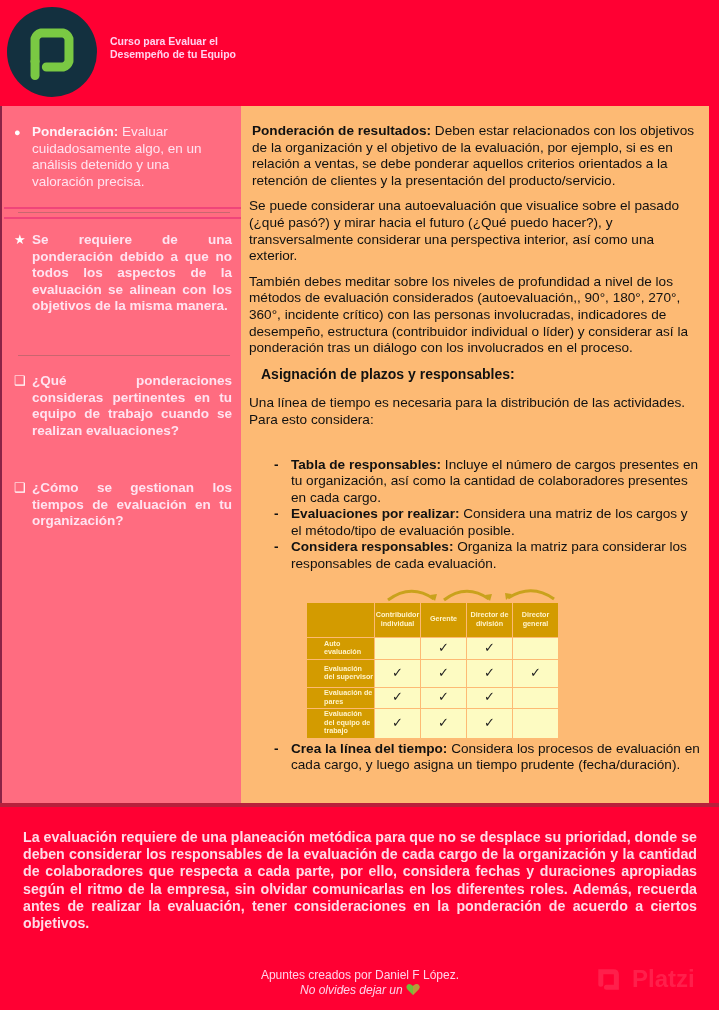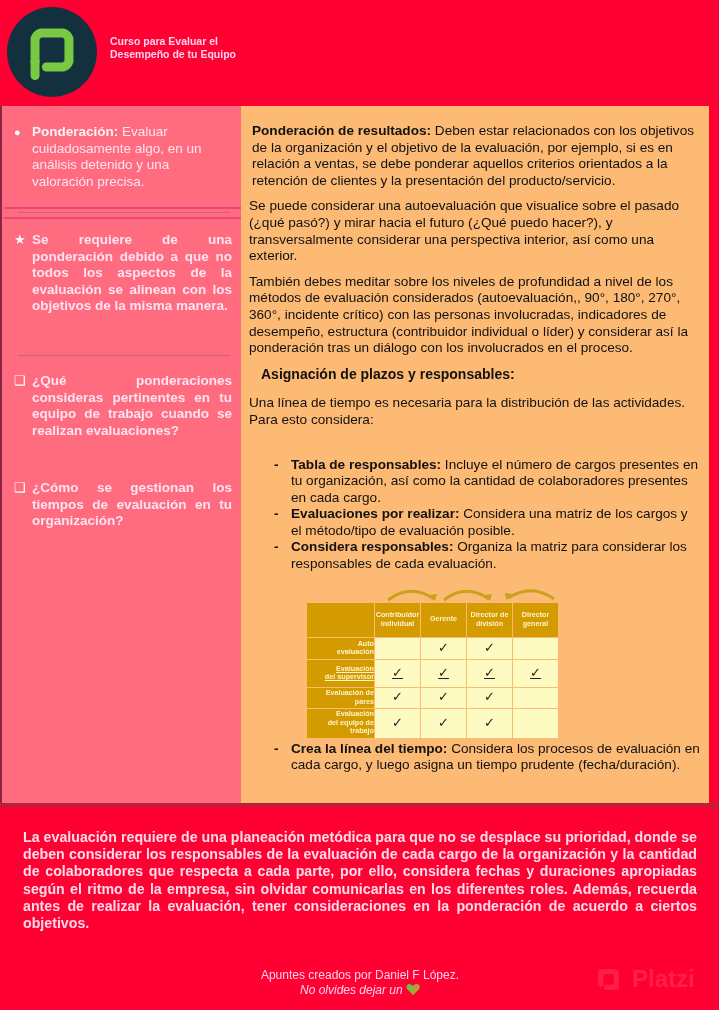--- a/index.html
+++ b/index.html
@@ -64,27 +64,27 @@
   .matrix-wrap { position: relative; width: 260px; height: 150px; margin: 12px 0 6px 57px; }
   .matrix-wrap svg.arrows { position: absolute; left: 0; top: 0; }
   table.matrix {
     position: absolute; left: 0; top: 17px; border-collapse: separate; border-spacing: 1px;
     font-size: 7.2px; line-height: 8.5px;
   }
   table.matrix th {
     background: #d39b00; color: #fff3c8; font-weight: bold; height: 34px; text-align: center;
   }
   table.matrix td.rowh {
-    background: #d39b00; color: #fff3c8; font-weight: bold; text-align: right; width: 67px; padding-left: 17px;
+    background: #d39b00; color: #fff3c8; font-weight: bold; text-align: left; width: 67px; padding-left: 17px;
   }
   table.matrix td.cell {
     background: #fdfbc2; text-align: center; font-size: 13px; color: #222; width: 45px;
   }
   table.matrix tr.r1 td { height: 21px; }
-  table.matrix tr.r2 td { height: 27px; text-decoration: underline; }
+  table.matrix tr.r2 td { height: 27px; }
   table.matrix tr.r3 td { height: 20px; }
   table.matrix tr.r4 td { height: 29px; }
 
   .bottom-strip { position: absolute; left: 0; top: 803px; width: 719px; height: 4px; background: #b8203c; }
   .summary {
     position: absolute; left: 23px; top: 829px; width: 674px;
     color: #ffdbe8; font-weight: bold; font-size: 14.2px; line-height: 17.2px;
     text-align: justify; text-align-last: left;
   }
   .credit {

